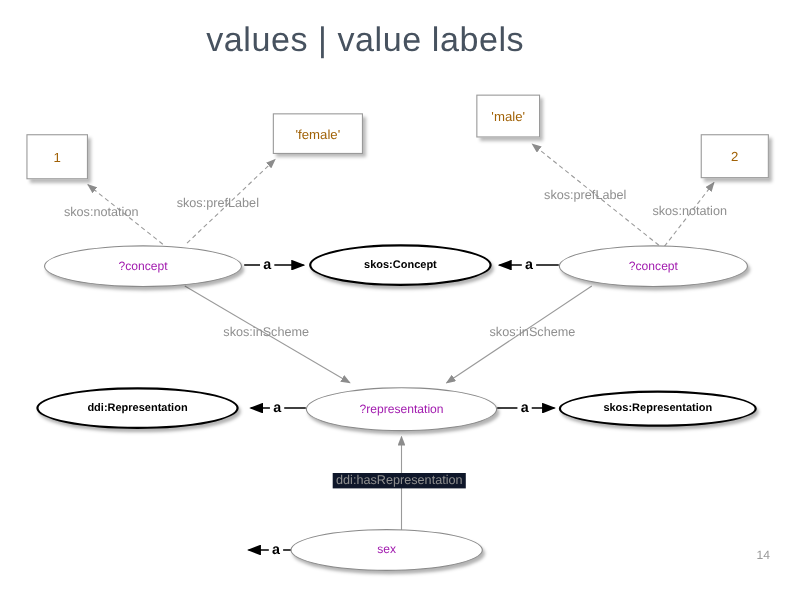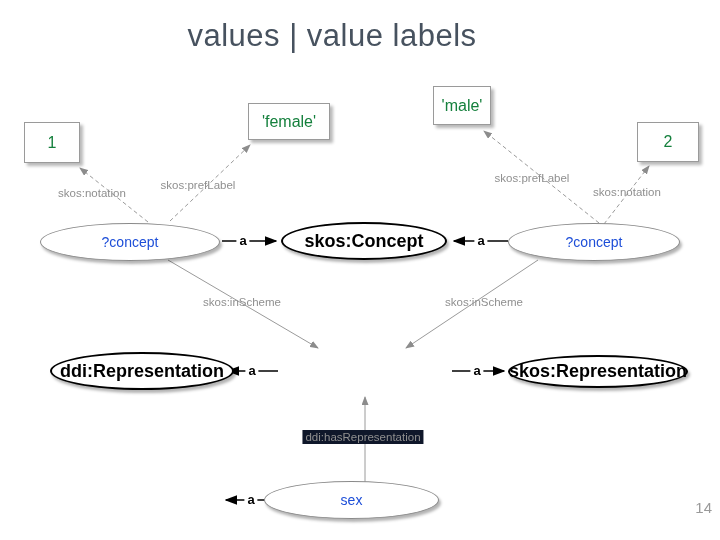--- a/index.html
+++ b/index.html
@@ -6,41 +6,41 @@
   body{
     width:720px;height:540px;background:#ffffff;overflow:hidden;
     font-family:"Liberation Sans","DejaVu Sans",sans-serif;position:relative;
   }
   .slide{position:absolute;inset:0;background:#ffffff;}
   .slide-title{
     position:absolute;top:18px;left:0;width:664px;text-align:center;
     font-size:31px;color:#47525f;letter-spacing:0.5px;
   }
   .page-number{
-    position:absolute;right:8px;top:499px;font-size:15px;color:#9a9a9a;
+    position:absolute;right:20px;top:499px;font-size:11px;color:#9a9a9a;
   }
   svg.edges{position:absolute;left:0;top:0;width:720px;height:540px;}
   .node{
     position:absolute;display:flex;align-items:center;justify-content:center;
     background:#ffffff;box-sizing:border-box;
   }
   .ellipse{
     border-radius:50%;
     border:1.2px solid #8a8a8a;
     box-shadow:2px 3px 3px rgba(0,0,0,0.30);
-    color:#1d4ed8;font-size:14px;
+    color:#a21caf;font-size:11px;
   }
   .ellipse.bold{
     border:2.4px solid #000000;
-    color:#000000;font-weight:bold;font-size:18px;
+    color:#000000;font-weight:bold;font-size:10px;
   }
   .box{
     border:1px solid #9a9a9a;
     box-shadow:3px 3px 3px rgba(0,0,0,0.28);
-    color:#15803d;font-size:16px;
+    color:#a16207;font-size:12px;
   }
   .edge-label{
     position:absolute;transform:translate(-50%,-50%);
     color:#8f8f8f;font-size:11.5px;white-space:nowrap;
   }
   .edge-label.masked{background:#0f172a;padding:1px 3px;}
   .a-label{
     position:absolute;transform:translate(-50%,-50%);
     color:#000000;font-weight:bold;font-size:13px;
     background:#ffffff;padding:0 3px;
@@ -82,21 +82,22 @@
 
   <div class="node box" style="left:24px;top:122px;width:56px;height:41px;">1</div>
   <div class="node box" style="left:248px;top:103px;width:82px;height:37px;">'female'</div>
   <div class="node box" style="left:433px;top:86px;width:58px;height:39px;">'male'</div>
   <div class="node box" style="left:637px;top:122px;width:62px;height:40px;">2</div>
 
   <div class="node ellipse" style="left:40px;top:223px;width:180px;height:38px;">?concept</div>
   <div class="node ellipse bold" style="left:281px;top:222px;width:166px;height:38px;">skos:Concept</div>
   <div class="node ellipse" style="left:508px;top:223px;width:172px;height:38px;">?concept</div>
 
-  <div class="node ellipse bold" style="left:50px;top:352px;width:184px;height:38px;">ddi:Representation</div>
+  <div class="node ellipse bold" style="left:33px;top:352px;width:184px;height:38px;">ddi:Representation</div>
+  <div class="node ellipse" style="left:278px;top:352px;width:174px;height:40px;">?representation</div>
   <div class="node ellipse bold" style="left:508px;top:355px;width:180px;height:33px;">skos:Representation</div>
 
   <div class="node ellipse" style="left:264px;top:481px;width:175px;height:38px;">sex</div>
 
   <div class="edge-label" style="left:92px;top:193px;">skos:notation</div>
   <div class="edge-label" style="left:198px;top:185px;">skos:prefLabel</div>
   <div class="edge-label" style="left:532px;top:178px;">skos:prefLabel</div>
   <div class="edge-label" style="left:627px;top:192px;">skos:notation</div>
   <div class="edge-label" style="left:242px;top:302px;">skos:inScheme</div>
   <div class="edge-label" style="left:484px;top:302px;">skos:inScheme</div>

